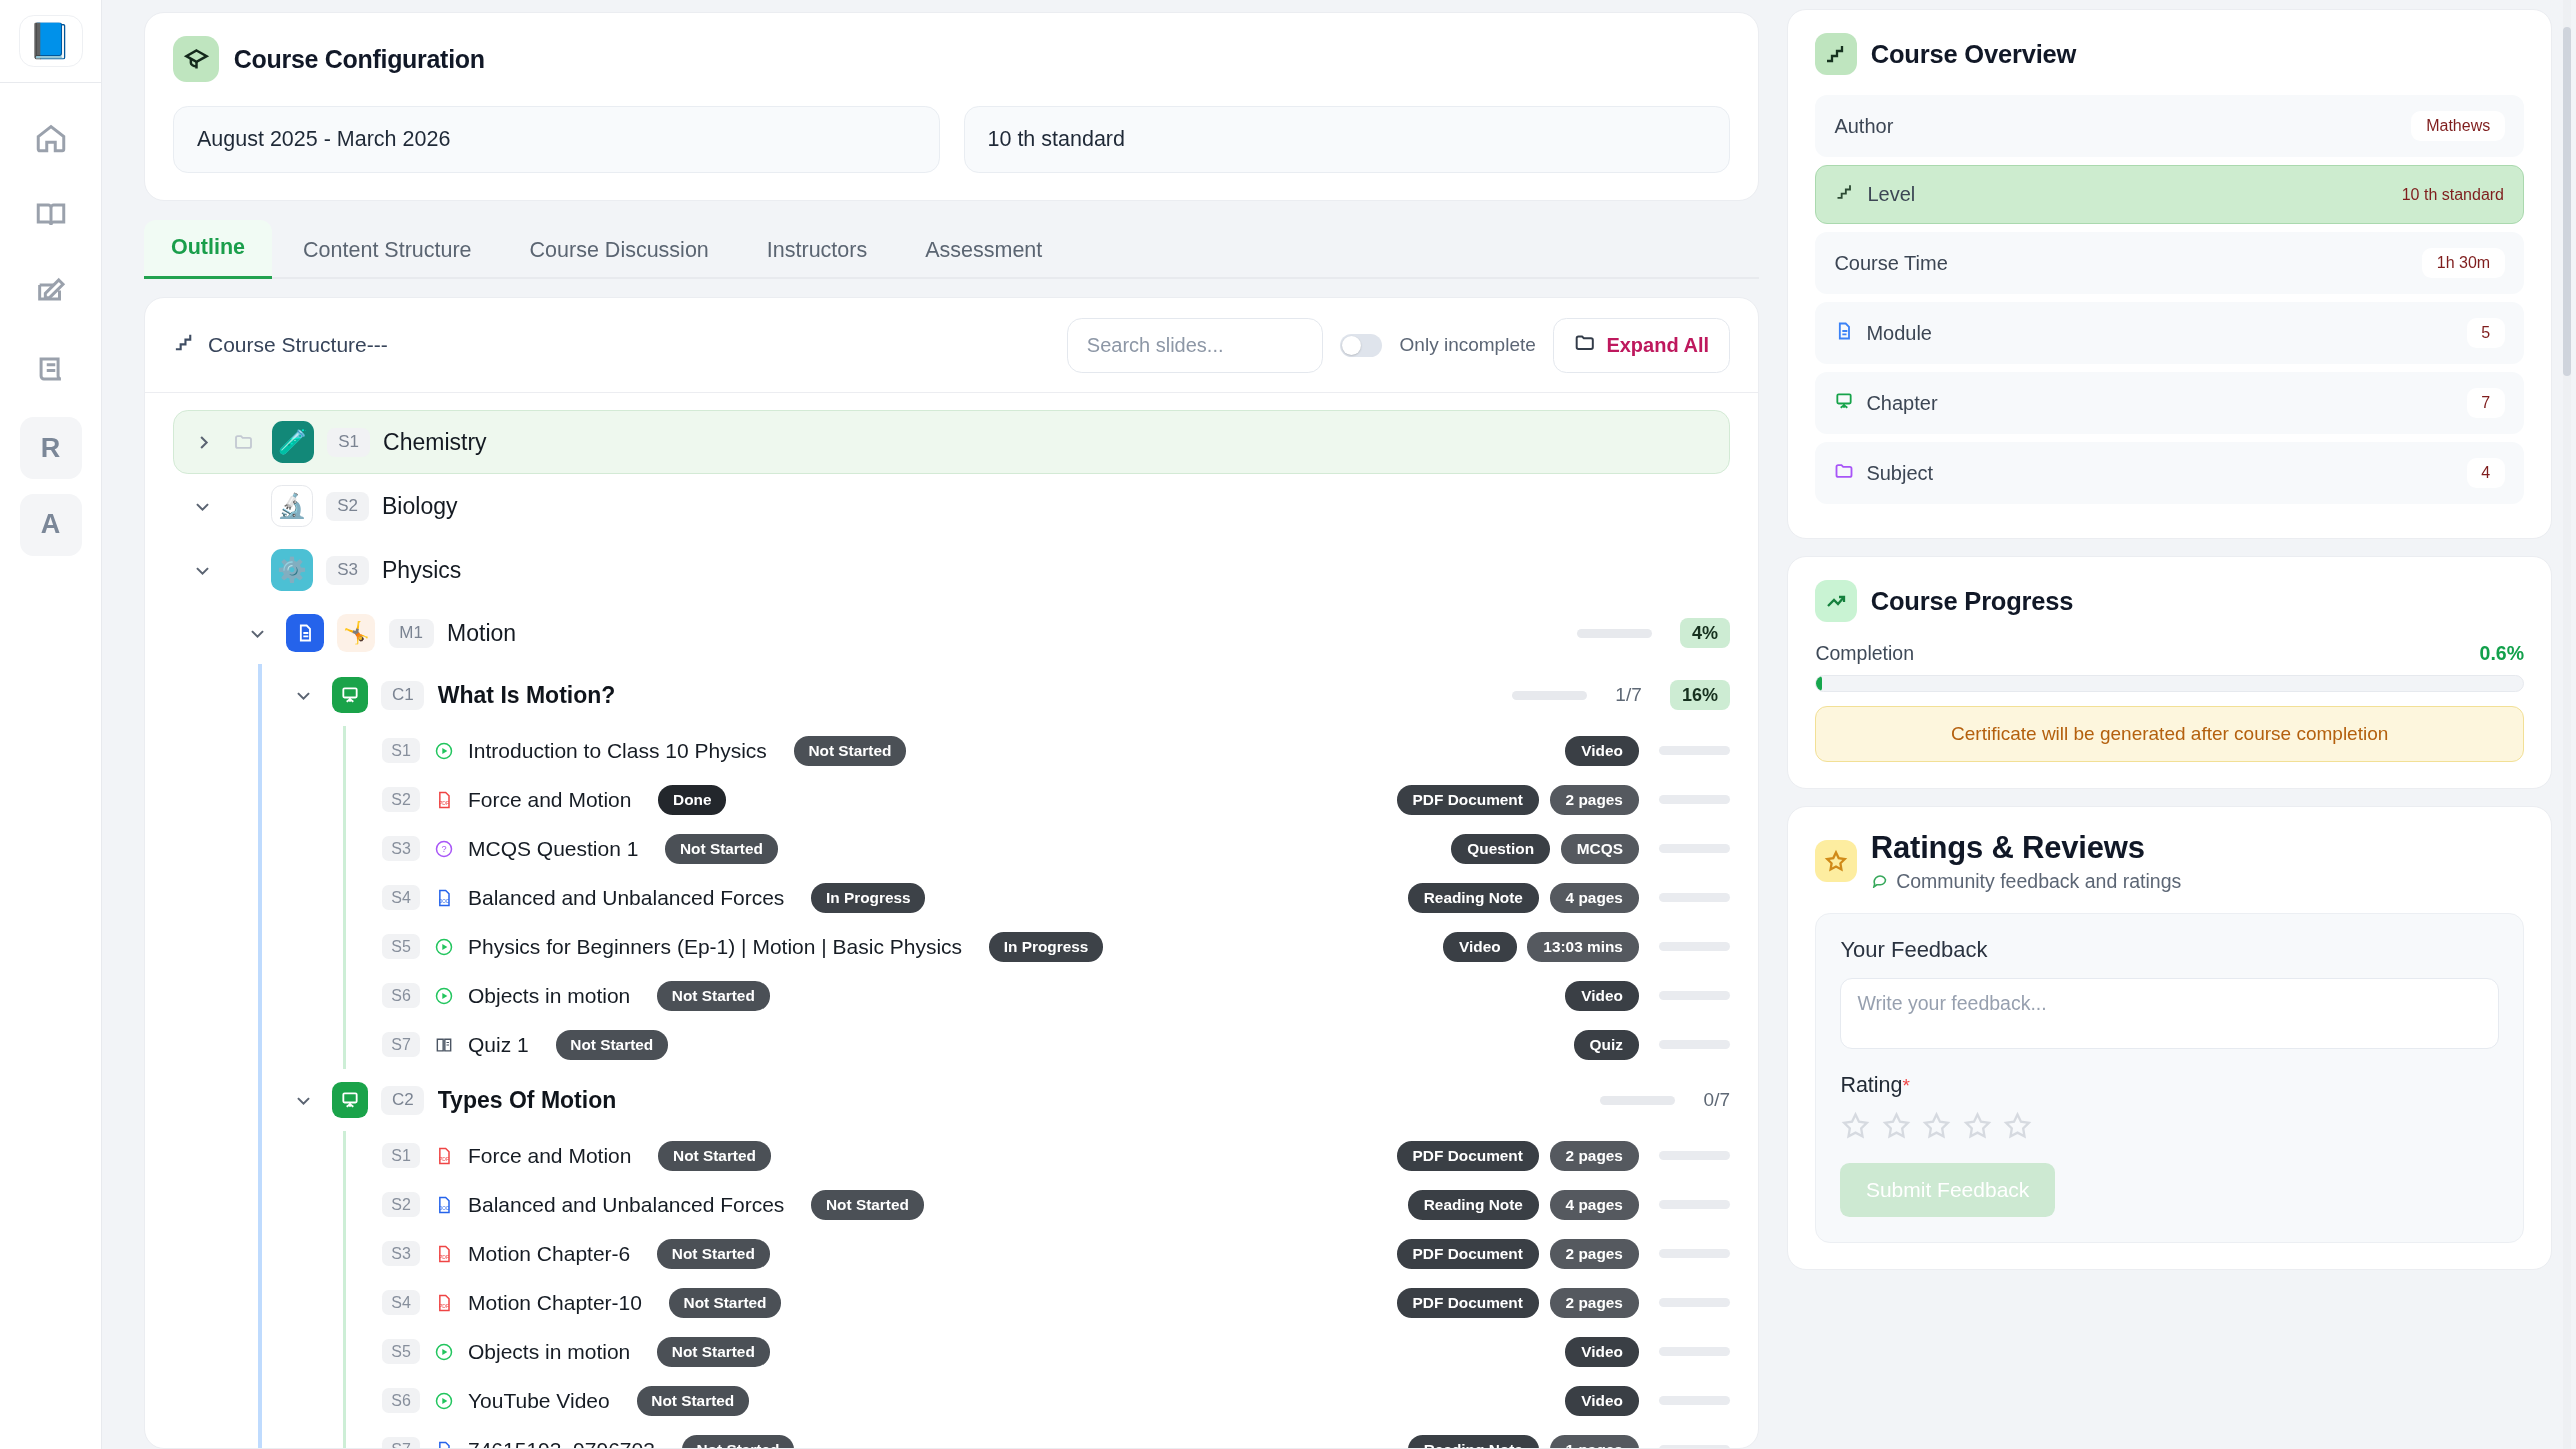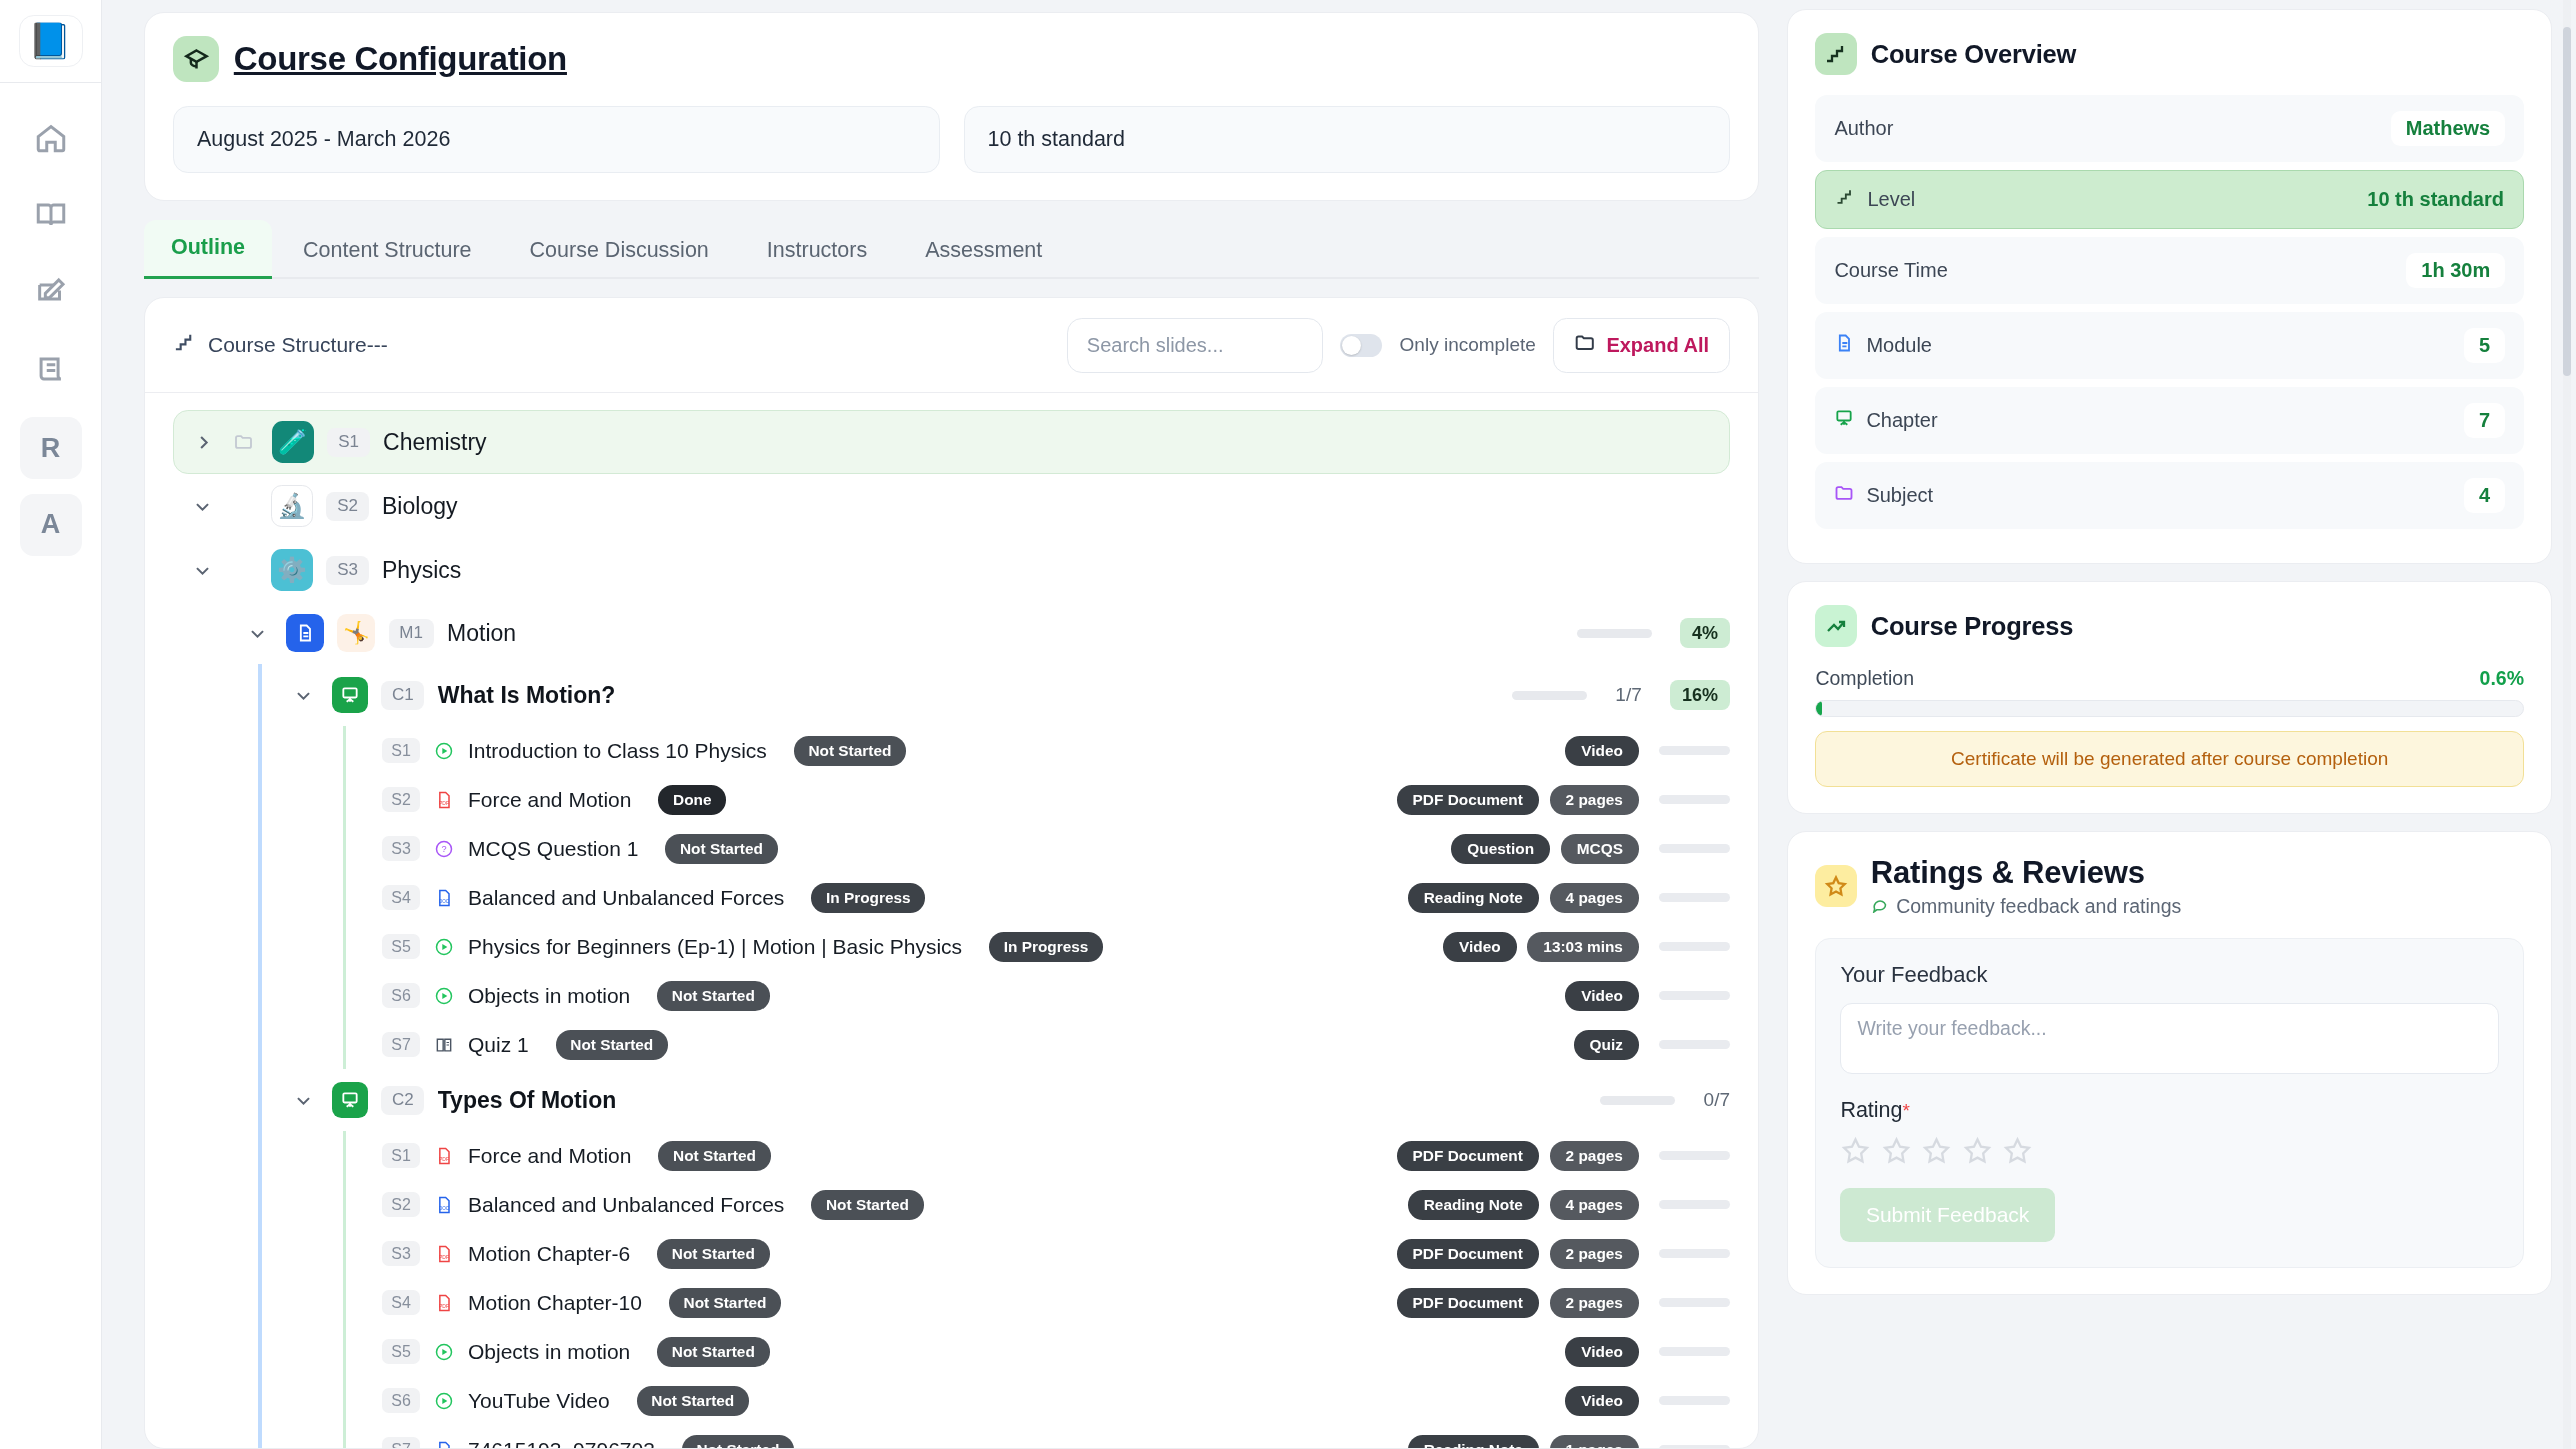--- a/index.html
+++ b/index.html
@@ -50,21 +50,21 @@
   }
 
   
   .config { padding: 23px 28px 27px 28px; }
   .config-head { display: flex; align-items: center; gap: 14.8px; margin-bottom: 24px; }
   .cfg-icon {
     width: 46px; height: 46px; border-radius: 13.4px; background: #bfe5bf;
     display: flex; align-items: center; justify-content: center;
   }
   .cfg-icon svg { width: 27px; height: 27px; stroke: #14291c; fill: none; stroke-width: 2.2; }
-  .cfg-title { font-size: 33px; font-weight: 700; letter-spacing: -0.3px; text-decoration: underline; }
+  .cfg-title { font-size: 25px; font-weight: 700; letter-spacing: -0.3px; }
   .cfg-fields { display: flex; gap: 24px; }
   .cfg-field {
     flex: 1 1 0; background: #f8fafc; border: 1.3px solid #e9edf2; border-radius: 14.8px;
     padding: 20px 23px; font-size: 21.5px; color: #1f2937;
   }
 
   
   .tabs-wrap { position: relative; }
   .tabs { display: flex; gap: 4px; align-items: flex-end; border-bottom: 2px solid #e8eaee; }
   .tab {
@@ -204,21 +204,21 @@
   .panel-sub { display: flex; align-items: center; gap: 8px; font-size: 19.5px; color: #5c6675; margin-top: 4px; }
   .panel-sub svg { width: 17.4px; height: 17.4px; stroke: #37a85b; fill: none; stroke-width: 2.2; }
 
   .ov-row {
     display: flex; align-items: center; justify-content: space-between;
     background: #f7f9fb; border-radius: 12px; padding: 16px 19px; margin-bottom: 8px;
   }
   .ov-row.hl { background: #cdeccf; border: 1.3px solid #aad9ae; }
   .ov-left { display: flex; align-items: center; gap: 12px; font-size: 20px; color: #3c4654; }
   .ov-left svg { width: 20px; height: 20px; fill: none; stroke-width: 2.2; }
-  .ov-val { font-size: 20px; font-weight: 700; color: #15803d; }
+  .ov-val { font-size: 16px; font-weight: 400; color: #7f1d1d; }
   .ov-val.pill { background: #fff; border-radius: 9.4px; padding: 6px 14.8px; }
 
   .prog-label { display: flex; justify-content: space-between; align-items: baseline; margin-bottom: 9.4px; }
   .prog-label .lbl { font-size: 19.5px; color: #3f4a58; }
   .prog-label .val { font-size: 19.5px; font-weight: 700; color: #12a04b; }
   .prog-track { height: 17.4px; border-radius: 9.4px; background: #f2f4f7; border: 1.3px solid #e6e9ee; overflow: hidden; }
   .prog-fill { height: 100%; background: #17a64d; border-radius: 9.4px; }
   .cert-note {
     margin-top: 14px; background: #fdf6dd; border: 1.3px solid #f2e096; border-radius: 12px;
     padding: 16px; text-align: center; color: #b4600e; font-size: 19px;

